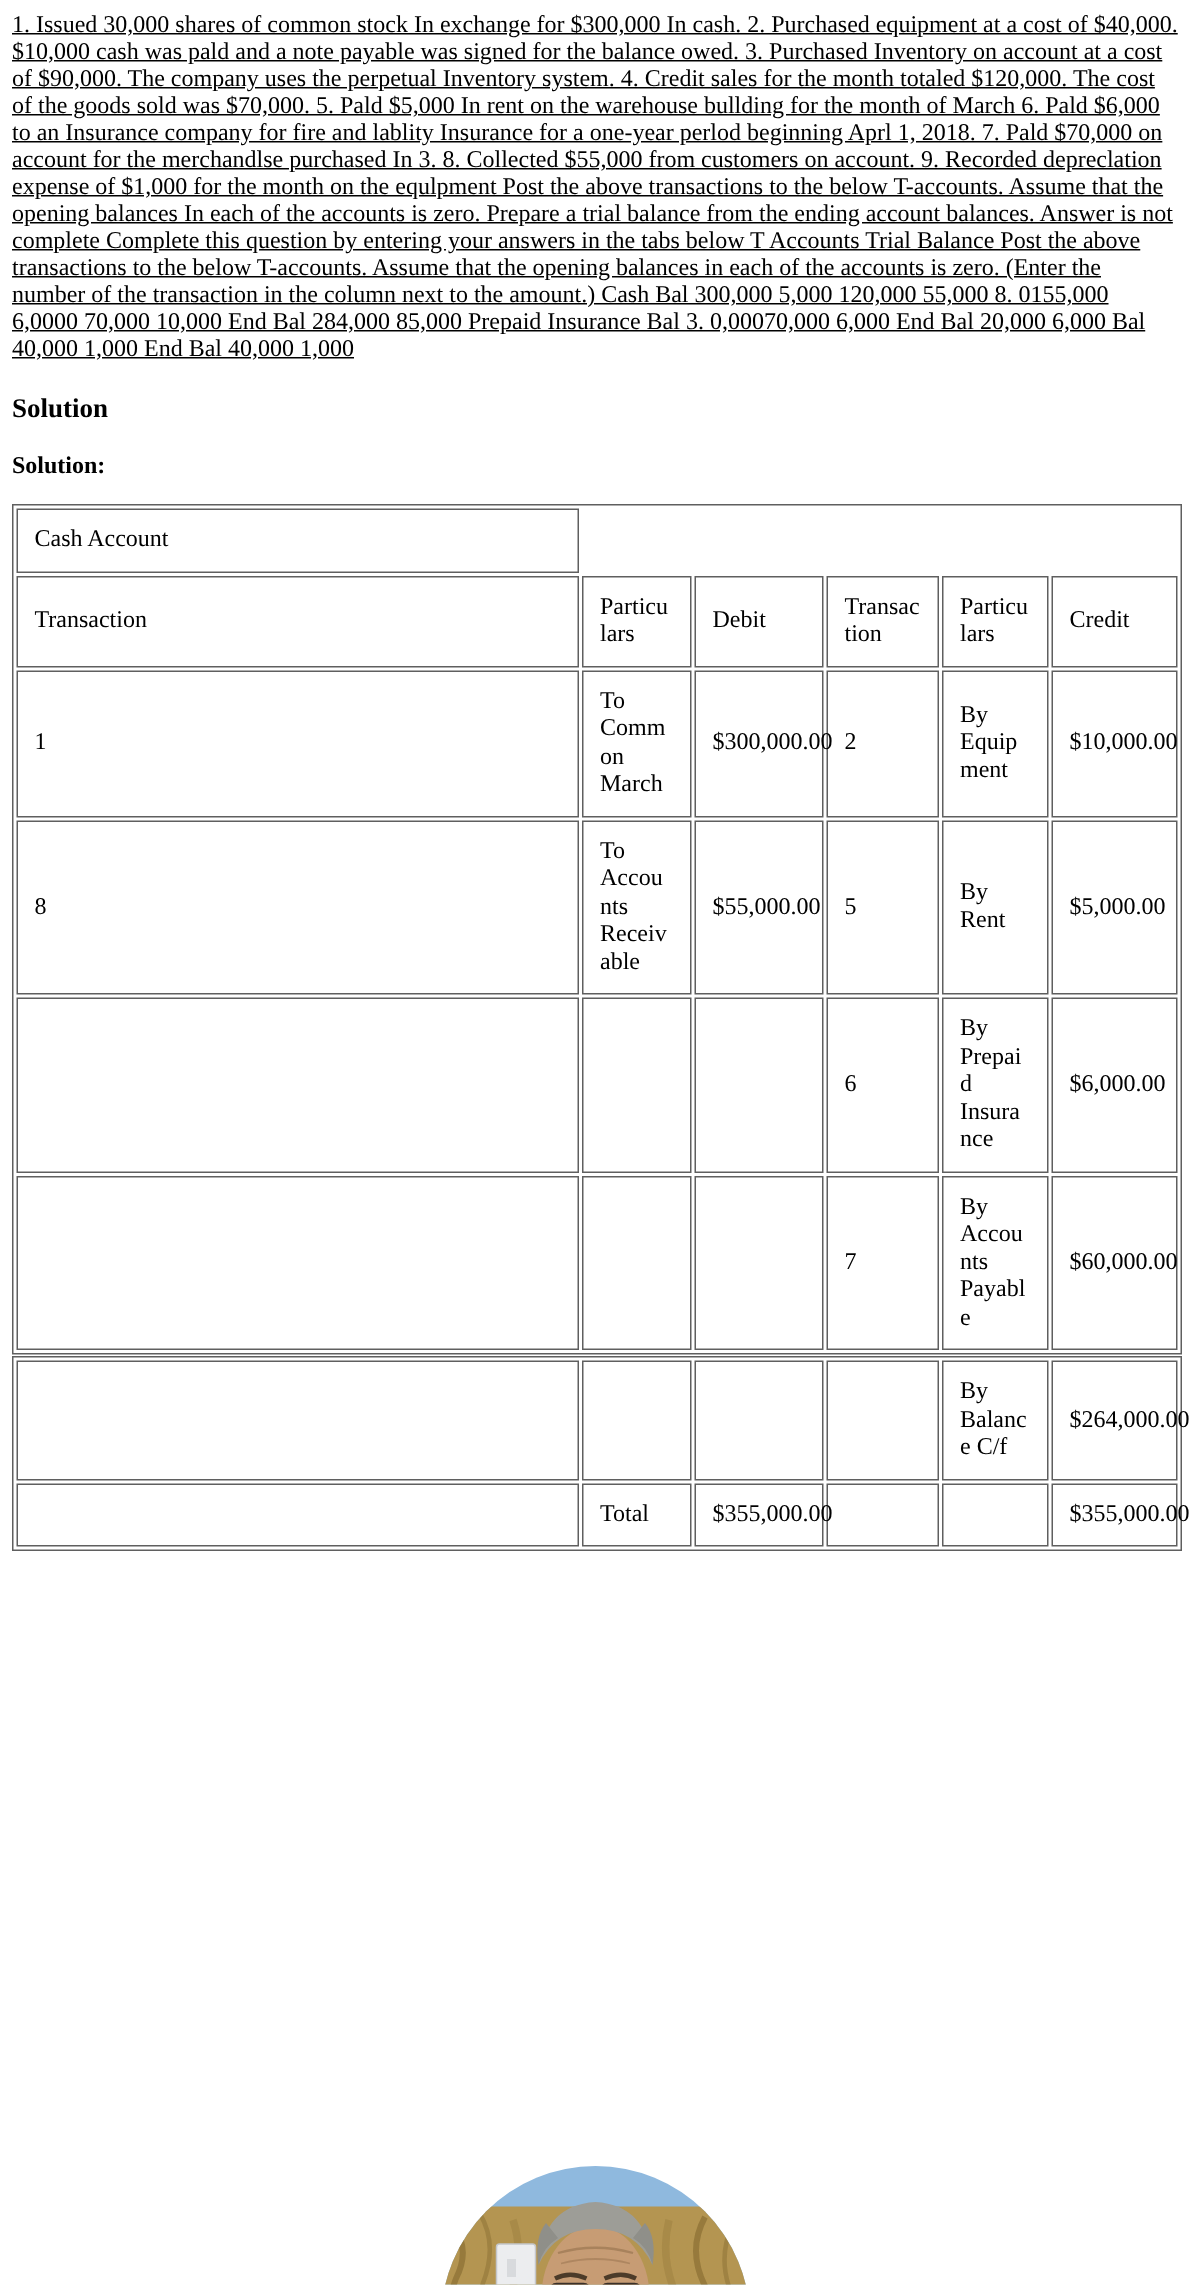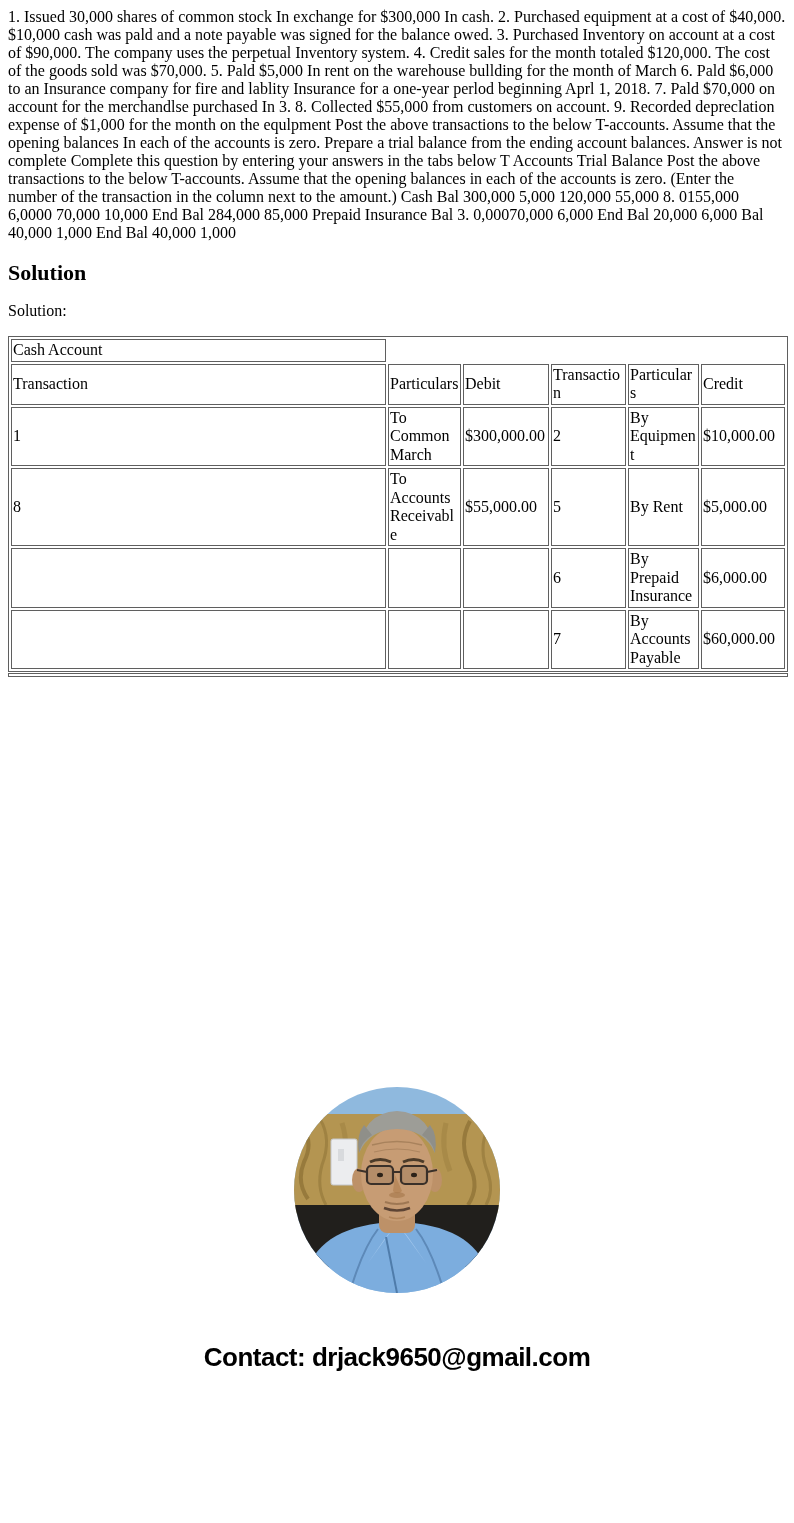--- a/index.html
+++ b/index.html
@@ -14,43 +14,44 @@
 
   .question-title {
     margin: 2px 0 17px 0;
     font-size: 16px;
     line-height: 18px;
   }
   .problem-text {
     margin: 0;
     font-size: 16px;
     line-height: 18px;
+    text-decoration: underline;
   }
   .solution-heading {
-    font-size: 22px;
+    font-size: 18px;
     font-weight: bold;
     margin: 20px 0 19px 0;
     line-height: 21px;
   }
   .solution-label {
     font-size: 16px;
-    font-weight: normal;
+    font-weight: bold;
     margin: 0 0 16px 0;
   }
 
   table.taccount {
     table-layout: fixed;
     width: 780px;
     border: 1px solid #5f5f5f;
     border-collapse: separate;
     border-spacing: 2px;
   }
   table.taccount td {
     border: 1px solid #5f5f5f;
-    padding: 1px;
+    padding: 11px;
     font-size: 16px;
     line-height: 18.5px;
     vertical-align: middle;
     word-wrap: break-word;
   }
   table.taccount td.amt { white-space: nowrap; }
   table.closing { margin-top: 1px; }
 
   .avatar-wrap {
     margin-top: 410px;
@@ -142,20 +143,36 @@
   <table class="taccount closing">
     <colgroup>
       <col style="width:375px">
         <col style="width:73px">
         <col style="width:86px">
       <col style="width:75px">
         <col style="width:71px">
         <col style="width:84px">
     </colgroup>
     <tbody>
+      <tr>
+        <td></td>
+        <td></td>
+        <td class="amt"></td>
+        <td></td>
+        <td>By Balance C/f</td>
+        <td class="amt">$264,000.00</td>
+      </tr>
+      <tr>
+        <td></td>
+        <td>Total</td>
+        <td class="amt">$355,000.00</td>
+        <td></td>
+        <td></td>
+        <td class="amt">$355,000.00</td>
+      </tr>
     </tbody>
   </table>
 
   <div class="avatar-wrap">
     <svg width="206" height="206" viewBox="0 0 206 206">
       <defs>
         <clipPath id="avclip">
             <circle cx="103" cy="103" r="103"></circle>
           </clipPath>
       </defs>

